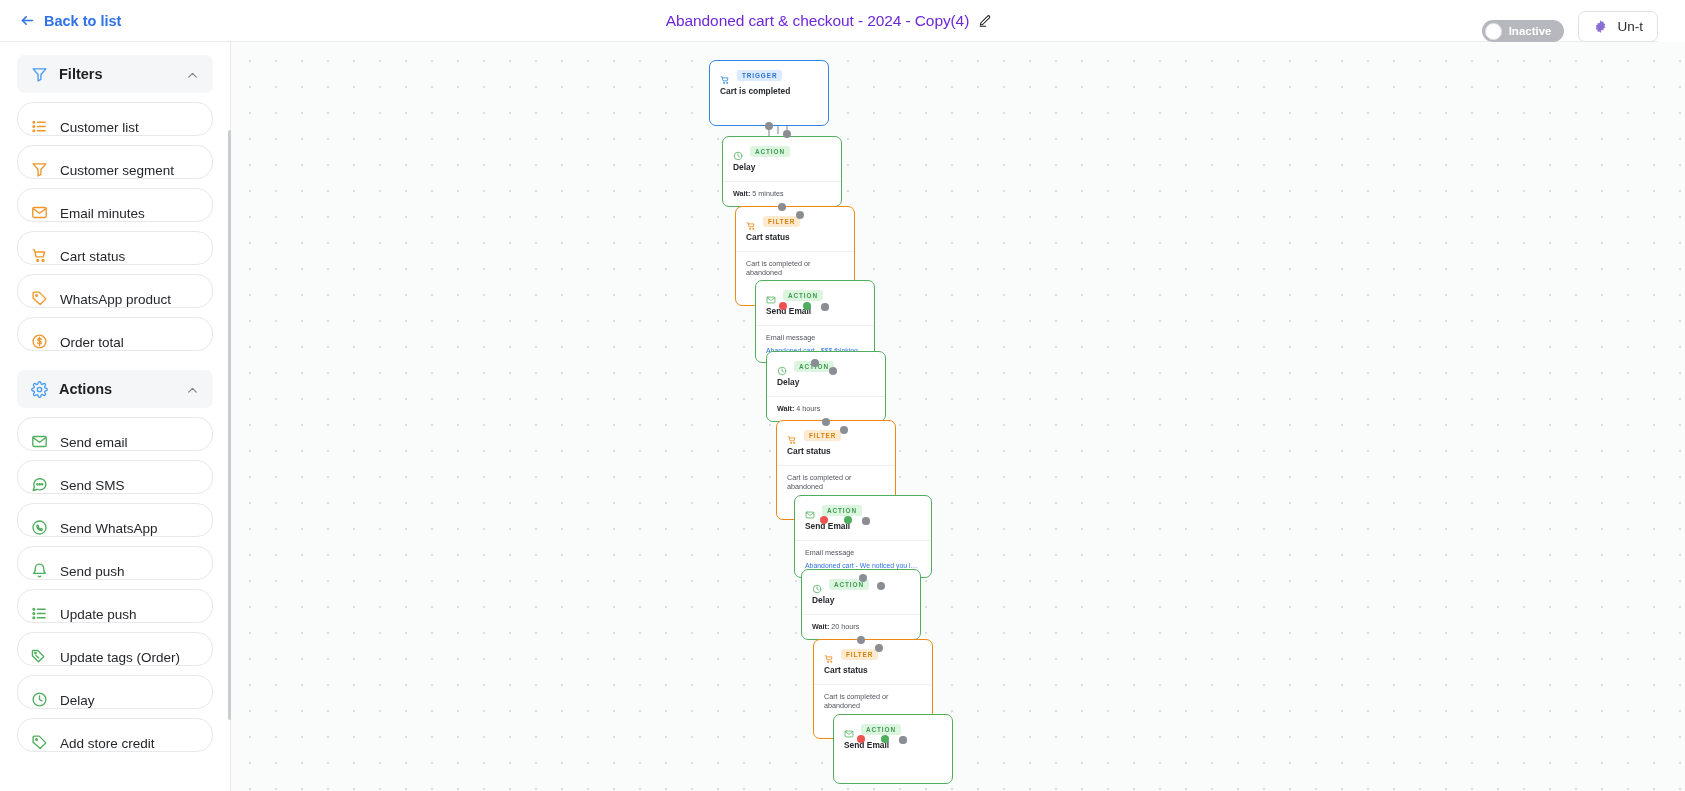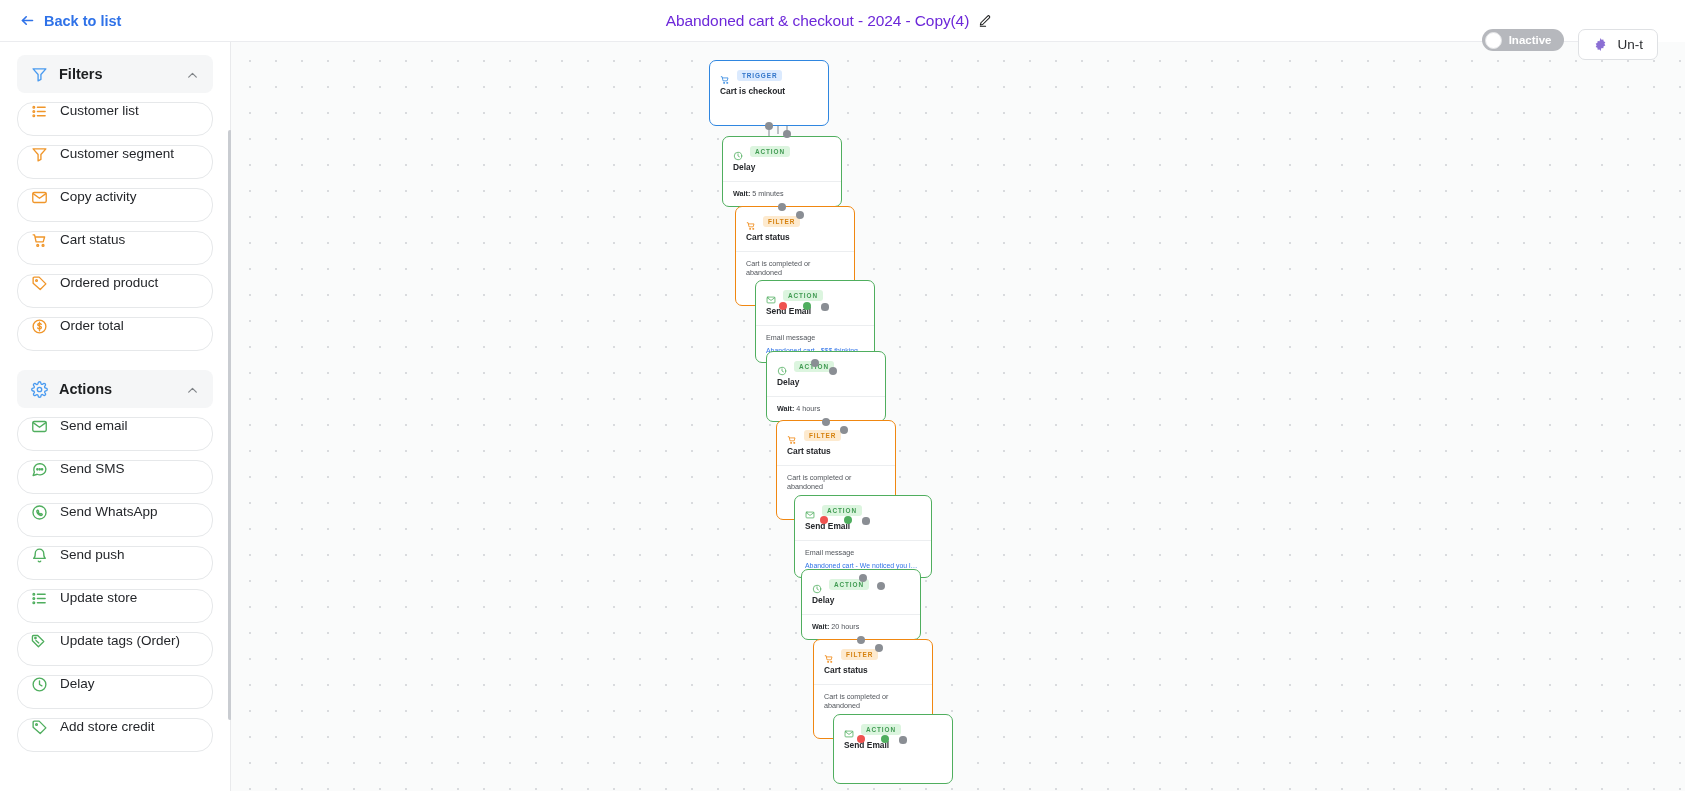--- a/index.html
+++ b/index.html
@@ -33,21 +33,21 @@
     display: flex; align-items: center; justify-content: center; gap: 9px;
     pointer-events: none;
   }
   .doc-title {
     font-size: 15.5px; font-weight: 400; color: #6d28d9; letter-spacing: -0.1px;
   }
   .edit-icon { width: 14px; height: 14px; display: block; pointer-events: auto; cursor: pointer; }
 
   .topbar-right {
     position: absolute; right: 0; top: 0; height: 42px;
-    display: flex; align-items: flex-start; gap: 14px; padding-right: 0; margin-top: 29px;
+    display: flex; align-items: flex-end; gap: 14px; padding-right: 0;
   }
   .toggle-pill {
     display: flex; align-items: center; gap: 7px;
     background: #b6b8bd; border-radius: 999px;
     height: 22px; padding: 0 13px 0 3px;
   }
   .toggle-knob {
     width: 17px; height: 17px; border-radius: 50%;
     background: #ffffff; border: 1px solid #e3e4e6;
   }
@@ -72,21 +72,21 @@
   .sb-inner { padding: 13px 17px 0 17px; }
   .sb-group-head {
     display: flex; align-items: center; gap: 11px;
     background: #f5f6f7; border-radius: 8px;
     height: 38px; padding: 0 14px;
     cursor: pointer; user-select: none;
   }
   .sb-group-title { font-size: 14.5px; font-weight: 700; color: #1d1f21; flex: 1; }
   .chev { width: 13px; height: 13px; display: block; opacity: .75; }
   .sb-item {
-    display: flex; align-items: flex-start; gap: 12px;
+    display: flex; align-items: flex-end; gap: 12px;
     border: 1px solid #e6e8ea; border-radius: 16px;
     height: 34px; padding: 0 13px;
     margin-top: 9px; background: #fff;
     font-size: 13.5px; color: #24262a; cursor: pointer;
   }
   .sb-ico { width: 17px; height: 17px; flex: 0 0 17px; display: block; }
   .sb-gap { height: 19px; }
 
   
   .sb-scroll {
@@ -219,36 +219,36 @@
           <span class="sb-ico"><svg viewBox="0 0 24 24" width="17" height="17" fill="none" stroke="#f0962a" stroke-width="1.9" stroke-linecap="round" stroke-linejoin="round">
               <path d="M3 4h18l-7 8v7l-4 2v-9z"></path>
             </svg></span>
           <span>Customer segment</span>
         </div>
         <div class="sb-item">
           <span class="sb-ico"><svg viewBox="0 0 24 24" width="17" height="17" fill="none" stroke="#f0962a" stroke-width="1.9" stroke-linecap="round" stroke-linejoin="round">
               <rect x="2.5" y="5" width="19" height="14" rx="2"></rect>
               <path d="M3 6.5l9 6.5 9-6.5"></path>
             </svg></span>
-          <span>Copy activity</span>
+          <span>Email minutes</span>
         </div>
         <div class="sb-item">
           <span class="sb-ico"><svg viewBox="0 0 24 24" width="17" height="17" fill="none" stroke="#f0962a" stroke-width="1.9" stroke-linecap="round" stroke-linejoin="round">
               <path d="M3 4h2l2.2 10h10l2-7H6"></path>
               <circle cx="9.5" cy="19" r="1.3"></circle>
               <circle cx="17" cy="19" r="1.3"></circle>
             </svg></span>
           <span>Cart status</span>
         </div>
         <div class="sb-item">
           <span class="sb-ico"><svg viewBox="0 0 24 24" width="17" height="17" fill="none" stroke="#f0962a" stroke-width="1.9" stroke-linecap="round" stroke-linejoin="round">
               <path d="M3 11.5V4.5A1.5 1.5 0 0 1 4.5 3h7l9.5 9.5-8 8z"></path>
               <circle cx="7.8" cy="7.8" r="1.2"></circle>
             </svg></span>
-          <span>Ordered product</span>
+          <span>WhatsApp product</span>
         </div>
         <div class="sb-item">
           <span class="sb-ico"><svg viewBox="0 0 24 24" width="17" height="17" fill="none" stroke="#f0962a" stroke-width="1.9" stroke-linecap="round" stroke-linejoin="round">
               <circle cx="12" cy="12" r="9"></circle>
               <path d="M14.5 9c-.6-.9-1.6-1.3-2.6-1.3-1.3 0-2.4.7-2.4 1.9 0 2.6 5.2 1.2 5.2 3.9 0 1.3-1.2 2-2.6 2-1.2 0-2.2-.5-2.8-1.4M12 6v12"></path>
             </svg></span>
           <span>Order total</span>
         </div>
         <div class="sb-gap"></div>
         <div class="sb-group-head">
@@ -291,21 +291,21 @@
             </svg></span>
           <span>Send push</span>
         </div>
         <div class="sb-item">
           <span class="sb-ico"><svg viewBox="0 0 24 24" width="17" height="17" fill="none" stroke="#4fae5e" stroke-width="1.9" stroke-linecap="round" stroke-linejoin="round">
               <circle cx="4" cy="6" r="1.2"></circle>
               <circle cx="4" cy="12" r="1.2"></circle>
               <circle cx="4" cy="18" r="1.2"></circle>
               <path d="M9 6h11M9 12h11M9 18h11"></path>
             </svg></span>
-          <span>Update store</span>
+          <span>Update push</span>
         </div>
         <div class="sb-item">
           <span class="sb-ico"><svg viewBox="0 0 24 24" width="17" height="17" fill="none" stroke="#4fae5e" stroke-width="1.9" stroke-linecap="round" stroke-linejoin="round">
               <path d="M2 11V5a1.5 1.5 0 0 1 1.5-1.5h6L18 12l-7.5 7.5z"></path>
               <path d="M7 10.5L11 14"></path>
               <circle cx="6.3" cy="7.2" r="1"></circle>
             </svg></span>
           <span>Update tags (Order)</span>
         </div>
         <div class="sb-item">
@@ -352,21 +352,21 @@
       </svg>
   <div class="node node-trigger" style="left: 478px; top: 18px; width: 120px; min-height: 66px;">
         <div class="node-head">
           <span class="node-ico"><svg viewBox="0 0 24 24" width="10" height="10" fill="none" stroke="#2f86e0" stroke-width="1.9" stroke-linecap="round" stroke-linejoin="round">
               <path d="M3 4h2l2.2 10h10l2-7H6"></path>
               <circle cx="9.5" cy="19" r="1.3"></circle>
               <circle cx="17" cy="19" r="1.3"></circle>
             </svg></span>
           <span class="badge badge-trigger">TRIGGER</span>
         </div>
-        <div class="node-title">Cart is checkout</div>
+        <div class="node-title">Cart is completed</div>
       </div>
       <div class="node node-action" style="left: 491px; top: 94px; width: 120px; min-height: 66px;">
         <div class="node-head">
           <span class="node-ico"><svg viewBox="0 0 24 24" width="10" height="10" fill="none" stroke="#4fae5e" stroke-width="1.9" stroke-linecap="round" stroke-linejoin="round">
               <circle cx="12" cy="12" r="9"></circle>
               <path d="M12 6.8V12l3.4 2"></path>
             </svg></span>
           <span class="badge badge-action">ACTION</span>
         </div>
         <div class="node-title">Delay</div>

